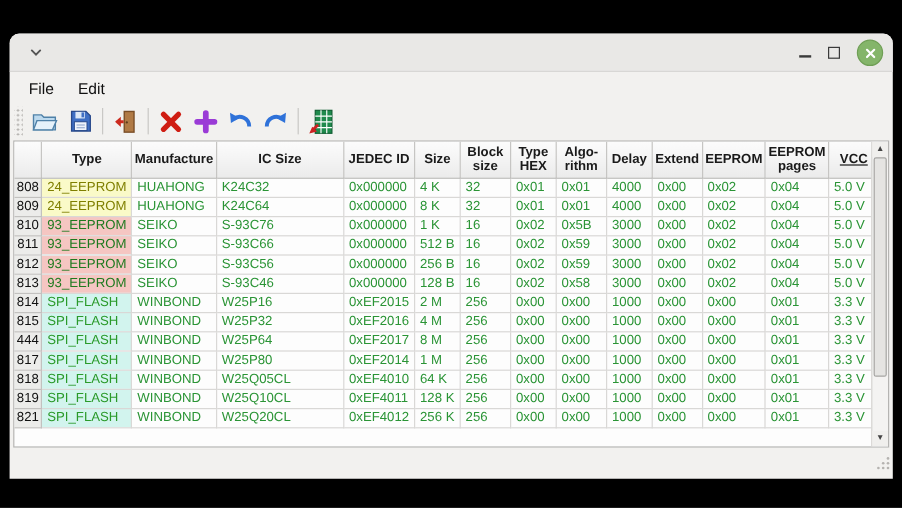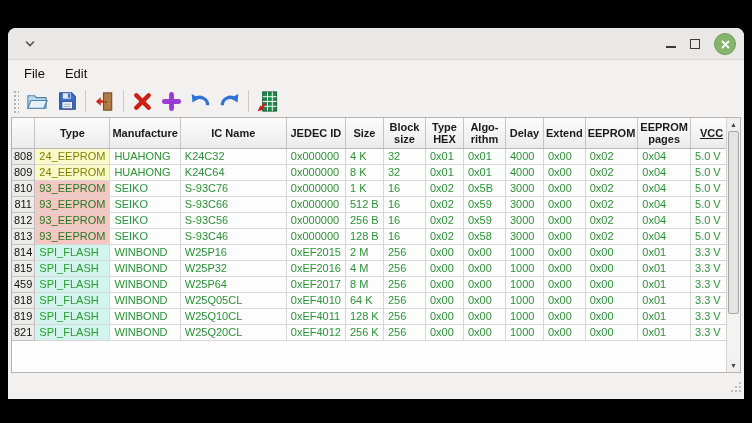--- a/index.html
+++ b/index.html
@@ -154,21 +154,21 @@
       </span>
     </div>
 
     <div class="table-wrap">
       <table>
         <thead>
             <tr>
               <th style="width: 22px;"></th>
               <th style="width: 60px;">Type</th>
               <th style="width: 70px;">Manufacture</th>
-              <th style="width: 106px;">IC Name</th>
+              <th style="width: 106px;">IC Size</th>
               <th style="width: 56px;">JEDEC ID</th>
               <th style="width: 38px;">Size</th>
               <th style="width: 42px;">Block
 size</th>
               <th style="width: 38px;">Type
 HEX</th>
               <th style="width: 42px;">Algo-
 rithm</th>
               <th style="width: 38px;">Delay</th>
               <th style="width: 40px;">Extend</th>
@@ -301,26 +301,42 @@
               <td style="width: 42px;">256</td>
               <td style="width: 38px;">0x00</td>
               <td style="width: 42px;">0x00</td>
               <td style="width: 38px;">1000</td>
               <td style="width: 40px;">0x00</td>
               <td style="width: 47px;">0x00</td>
               <td style="width: 48px;">0x01</td>
               <td style="width: 42px;">3.3 V</td>
             </tr>
             <tr>
-              <td class="rownum" style="width: 22px;">459</td>
+              <td class="rownum" style="width: 22px;">444</td>
               <td style="width: 60px; background: rgb(210, 244, 238); color: rgb(42, 154, 42);">SPI_FLASH</td>
               <td style="width: 70px;">WINBOND</td>
               <td style="width: 106px;">W25P64</td>
               <td style="width: 56px;">0xEF2017</td>
               <td style="width: 38px;">8 M</td>
+              <td style="width: 42px;">256</td>
+              <td style="width: 38px;">0x00</td>
+              <td style="width: 42px;">0x00</td>
+              <td style="width: 38px;">1000</td>
+              <td style="width: 40px;">0x00</td>
+              <td style="width: 47px;">0x00</td>
+              <td style="width: 48px;">0x01</td>
+              <td style="width: 42px;">3.3 V</td>
+            </tr>
+            <tr>
+              <td class="rownum" style="width: 22px;">817</td>
+              <td style="width: 60px; background: rgb(210, 244, 238); color: rgb(42, 154, 42);">SPI_FLASH</td>
+              <td style="width: 70px;">WINBOND</td>
+              <td style="width: 106px;">W25P80</td>
+              <td style="width: 56px;">0xEF2014</td>
+              <td style="width: 38px;">1 M</td>
               <td style="width: 42px;">256</td>
               <td style="width: 38px;">0x00</td>
               <td style="width: 42px;">0x00</td>
               <td style="width: 38px;">1000</td>
               <td style="width: 40px;">0x00</td>
               <td style="width: 47px;">0x00</td>
               <td style="width: 48px;">0x01</td>
               <td style="width: 42px;">3.3 V</td>
             </tr>
             <tr>

